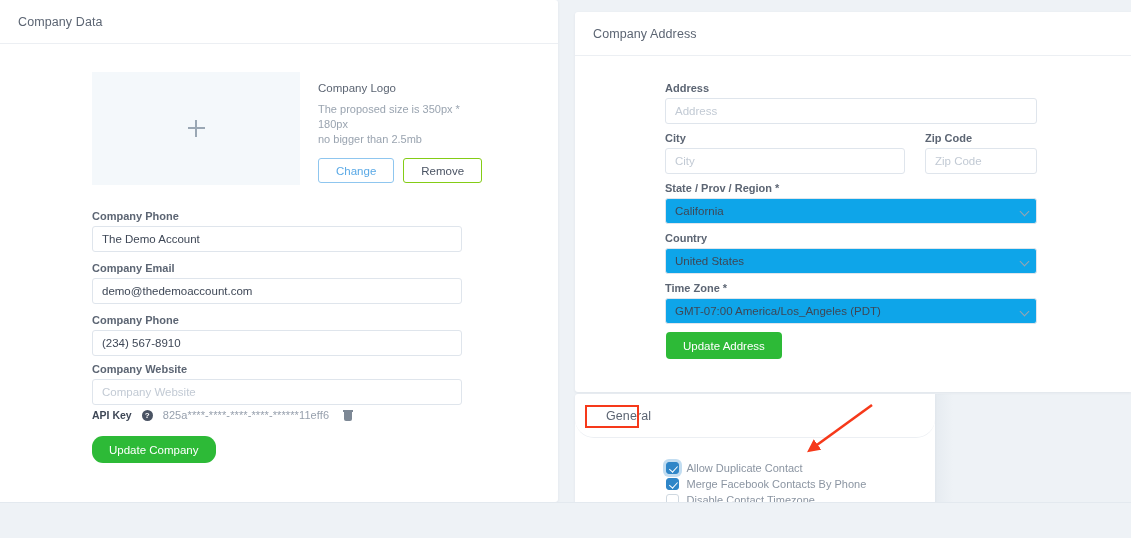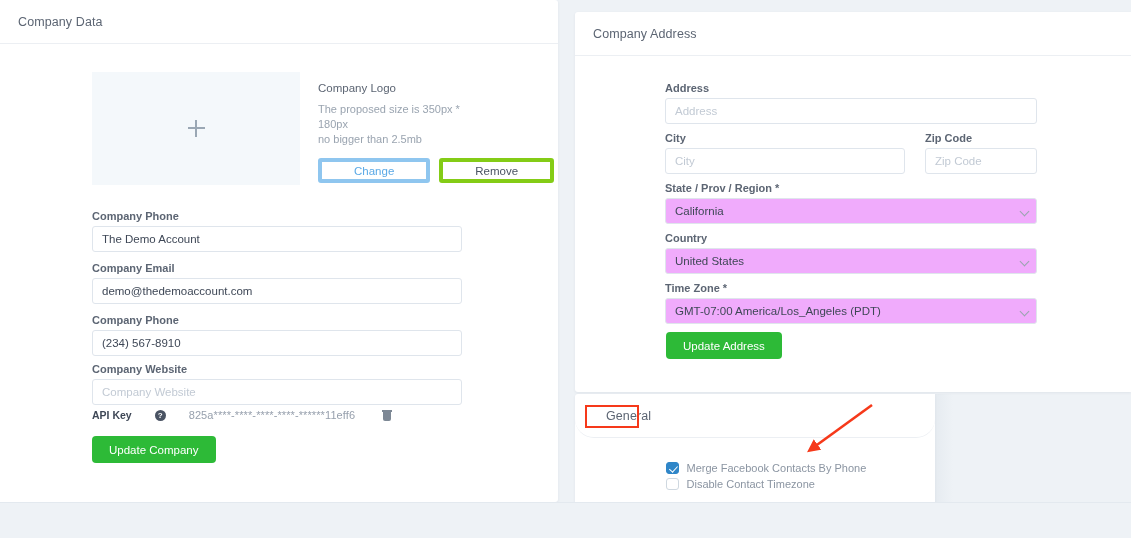--- a/index.html
+++ b/index.html
@@ -65,24 +65,24 @@
 
   .logo-meta { margin-left: 18px; padding-top: 10px; width: 150px; }
   .logo-meta .lm-title {
     font-size: 11.5px; color: #5c6573; margin-bottom: 8px;
   }
   .logo-meta .lm-note {
     font-size: 11px; color: #9aa4b0; line-height: 15px;
   }
   .logo-btns { margin-top: 11px; display: flex; gap: 9px; }
   .btn-outline {
-    height: 25px; padding: 0 32px;
+    height: 25px; padding: 0 17px;
     font-size: 11.5px;
     background: #fff;
-    border: 4px solid #84cc16;
+    border: 1px solid #84cc16;
     border-radius: 3px;
     color: #4a5363;
     display: flex; align-items: center; justify-content: center;
     cursor: pointer;
   }
   .btn-outline.primary { border-color: #8fc6ef; color: #5aa9e6; }
 
   
   .field { position: absolute; }
   .flabel {
@@ -98,21 +98,21 @@
     font-size: 11.5px;
     color: #3e4756;
     padding: 0 9px;
     font-family: "Liberation Sans", sans-serif;
     outline: none;
   }
   .finput::placeholder { color: #c2cad4; }
 
   .apikey-row {
     position: absolute; left: 92px; top: 409px;
-    display: flex; align-items: center; gap: 23px;
+    display: flex; align-items: center; gap: 10px;
     font-size: 10.5px;
   }
   .apikey-label { color: #3e4756; font-weight: 700; font-size: 10.5px; }
   .help-icon {
     width: 11px; height: 11px; border-radius: 50%;
     background: #4a5363; color: #fff;
     font-size: 8px; line-height: 11px; text-align: center;
     font-weight: 700; cursor: pointer;
   }
   .apikey-value { color: #97a0ad; font-size: 11px; letter-spacing: .1px; }
@@ -144,21 +144,21 @@
   
   #card-address {
     left: 575px; top: 12px;
     width: 556px; height: 380px;
     border-radius: 3px 0 0 3px;
   }
   .sel-wrap { position: relative; }
   .fselect {
     width: 100%; height: 26px;
     border: 1px solid #dfe5ec; border-radius: 3px;
-    background: #f0abfc; font-size: 11.5px; color: #3e4756;
+    background: #0ea5e9; font-size: 11.5px; color: #3e4756;
     padding: 0 22px 0 9px;
     font-family: "Liberation Sans", sans-serif;
     -webkit-appearance: none; appearance: none;
     outline: none; cursor: pointer;
   }
   .chev {
     position: absolute; right: 9px; top: 10px;
     width: 7px; height: 7px;
     border-right: 1.3px solid #9aa4b0;
     border-bottom: 1.3px solid #9aa4b0;
@@ -274,21 +274,21 @@
       <input class="finput" placeholder="Company Website" style="">
     </div>
 
     <div class="apikey-row">
       <span class="apikey-label">API Key</span>
       <span class="help-icon">?</span>
       <span class="apikey-value">825a****-****-****-****-******11eff6</span>
       <span class="trash-icon"></span>
     </div>
 
-    <button class="btn-green" style="left:92px; top:436px;">Update Company</button>
+    <button class="btn-green" style="left:92px; top:436px;border-radius:11px;">Update Company</button>
   </section>
 
   <section class="card" id="card-address">
     <div class="card-head">
       <span class="card-title">Company Address</span>
     </div>
 
     <div class="field" style="left:90px; top:70px; width:372px;">
       <label class="flabel">Address</label>
       <input class="finput" placeholder="Address" style="">
@@ -330,20 +330,24 @@
 
     <button class="btn-green" style="left:91px; top:320px;">Update Address</button>
   </section>
 
   <section class="card" id="card-general">
     <div class="card-head">
       <span class="card-title">General</span>
     </div>
 
     <div class="check-list">
+      <div class="check-row">
+        <span class="cbox on focused"></span>
+        <span class="clabel">Allow Duplicate Contact</span>
+      </div>
       <div class="check-row">
         <span class="cbox on"></span>
         <span class="clabel">Merge Facebook Contacts By Phone</span>
       </div>
       <div class="check-row">
         <span class="cbox"></span>
         <span class="clabel">Disable Contact Timezone</span>
       </div>
     </div>
   </section>

